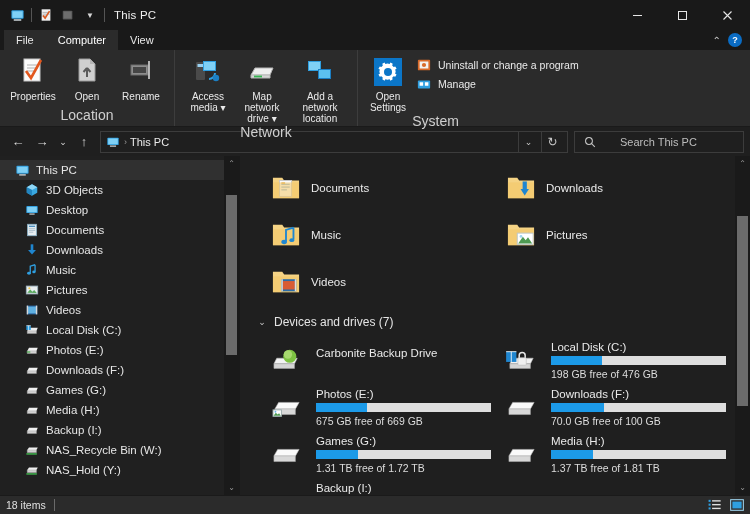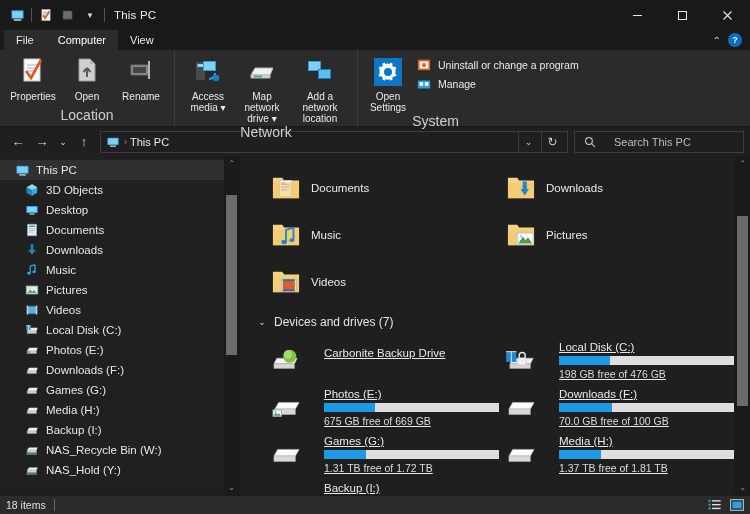--- a/index.html
+++ b/index.html
@@ -71,21 +71,21 @@
              gap: 3px; }
   .crumb { font-size: 11px; color: #eaeaea; }
   .crumb-sep { font-size: 9px; color: #9a9a9a; }
   .addr-caret { width: 20px; display: flex; align-items: center; justify-content: center;
                 color: #c9c9c9; font-size: 9px; border-left: 1px solid #3c3c3c;
                 height: 100%; margin-left: auto; }
   .refresh { width: 22px; display: flex; align-items: center; justify-content: center;
              color: #c9c9c9; font-size: 12px; border-left: 1px solid #3c3c3c;
              height: 100%; }
   .searchbox { width: 170px; height: 22px; background: #1f1f1f; border: 1px solid #3c3c3c;
-               display: flex; align-items: center; gap: 16px; padding: 0 7px;
+               display: flex; align-items: center; gap: 22px; padding: 0 7px;
                margin-left: 6px; }
   .searchbox .ph { font-size: 11px; color: #bdbdbd; }
 
   
   .body { flex: 1; display: flex; min-height: 0; background: #1f1f1f; }
 
   
   .sidebar { width: 240px; background: #202020; position: relative; flex: none;
              overflow: hidden; border-right: 1px solid #1a1a1a; }
   .tree { padding-top: 4px; }
@@ -112,21 +112,21 @@
   .fitem .fico { width: 32px; height: 32px; flex: none; display: flex;
                  align-items: center; justify-content: center; }
   .fitem .fname { font-size: 11.5px; color: #eaeaea; }
 
   .grouphdr { display: flex; align-items: center; gap: 6px; height: 22px;
               margin: 6px 0 2px 2px; }
   .grouphdr .chev { color: #c9c9c9; font-size: 9px; width: 12px; text-align: center; }
   .grouphdr .gtxt { font-size: 12px; color: #e4e4e4; }
 
   .ditem { width: 235px; height: 47px; display: flex; align-items: flex-start;
-           gap: 20px; padding-left: 16px; padding-top: 4px; text-decoration: underline; }
+           gap: 12px; padding-left: 16px; padding-top: 4px; }
   .ditem .dico { width: 34px; height: 32px; flex: none; display: flex;
                  align-items: center; justify-content: center; margin-top: 6px; }
   .ditem .dinfo { flex: 1; min-width: 0; padding-top: 2px; }
   .ditem .dname { font-size: 11.5px; color: #eaeaea; white-space: nowrap;
                   overflow: hidden; text-overflow: ellipsis; }
   .bar { height: 9px; background: #dedede; margin-top: 3px; width: 175px;
          border: 0; }
   .bar > i { display: block; height: 100%; background: #1c9ae8; }
   .dfree { font-size: 10.5px; color: #dcdcdc; margin-top: 3px; }
   .ditem.nobar .dname { margin-top: 6px; }

